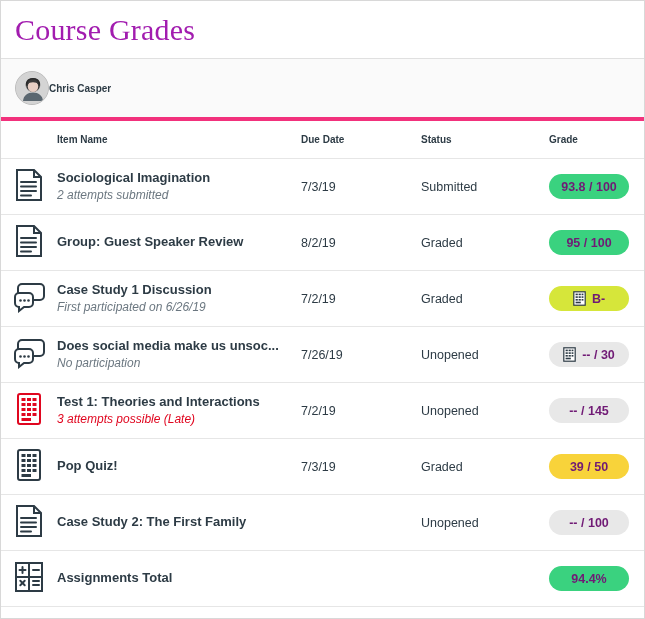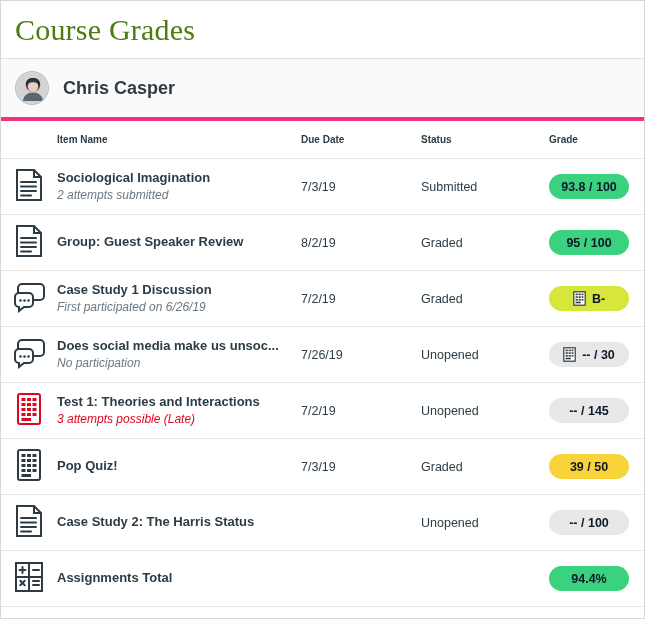--- a/index.html
+++ b/index.html
@@ -20,21 +20,21 @@
 
   
   .page-header {
     height: 58px;
     padding: 6px 14px 0 14px;
     border-bottom: 1px solid #e0e0e0;
   }
   .page-title {
     font-family: "Liberation Serif", serif;
     font-size: 30px;
-    color: #4d7c0f;
+    color: #a21caf;
     letter-spacing: 0.2px;
     line-height: 46px;
     margin: 0;
     font-weight: normal;
   }
 
   
   .student-bar {
     display: flex;
     align-items: center;
@@ -48,22 +48,21 @@
     height: 34px;
     border-radius: 50%;
     overflow: hidden;
     flex: 0 0 auto;
     background: #cfcfcf;
     border: 1px solid #bdbdbd;
     position: relative;
   }
   .avatar svg { display: block; }
   .student-name {
-    margin-left: 14px;
-    font-size: 18px;
+    font-size: 10px;
     color: #2d3b45;
     font-weight: bold;
   }
 
   
   table.grades {
     width: 100%;
     border-collapse: collapse;
     table-layout: fixed;
   }
@@ -116,21 +115,21 @@
   .pill {
     display: inline-flex;
     align-items: center;
     justify-content: center;
     min-width: 80px;
     height: 25px;
     padding: 0 11px;
     border-radius: 13px;
     font-size: 12.5px;
     font-weight: bold;
-    color: #0f172a;
+    color: #701a75;
     white-space: nowrap;
   }
   .pill.green  { background: #3ad27f; }
   .pill.lime   { background: #d6e63a; }
   .pill.yellow { background: #f8d33a; }
   .pill.gray   { background: #e8e8e8; }
   .pill .mini-icon { margin-right: 6px; display: inline-flex; }
 
   
   .icon-wrap { display: inline-block; line-height: 0; }
@@ -353,21 +352,21 @@
       <path d="M3 2 h17 l7 7 v23 h-24 z" fill="#fff" stroke="#2d3b45" stroke-width="2"></path>
       <path d="M20 2 v7 h7" fill="none" stroke="#2d3b45" stroke-width="2"></path>
       <g stroke="#2d3b45" stroke-width="2" stroke-linecap="round">
         <line x1="7" y1="14" x2="22" y2="14"></line>
         <line x1="7" y1="18.5" x2="22" y2="18.5"></line>
         <line x1="7" y1="23" x2="22" y2="23"></line>
         <line x1="7" y1="27.5" x2="17" y2="27.5"></line>
       </g>
     </svg></span></td>
           <td>
-            <div class="item-name">Case Study 2: The Harris Status</div>
+            <div class="item-name">Case Study 2: The First Family</div>
           </td>
           <td class="cell-due"></td>
           <td class="cell-status">Unopened</td>
           <td class="cell-grade"><span class="pill gray">
               <span>-- / 100</span>
             </span></td>
         </tr>
         <tr>
           <td class="cell-icon"><span class="icon-wrap"><svg width="30" height="32" viewBox="0 0 30 32">
       <rect x="2" y="2" width="26" height="28" fill="#fff" stroke="#2d3b45" stroke-width="2"></rect>

